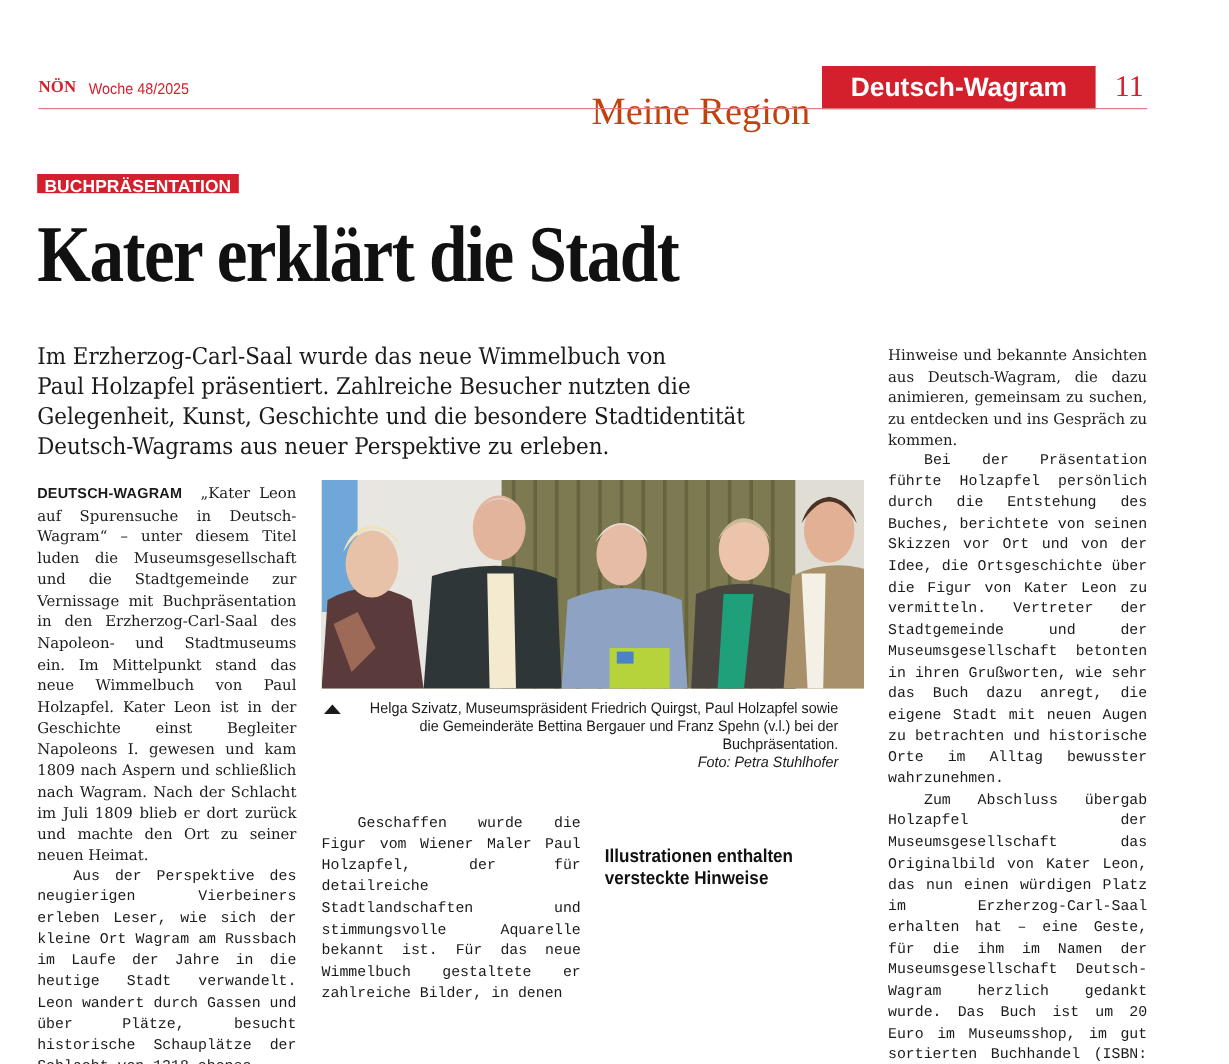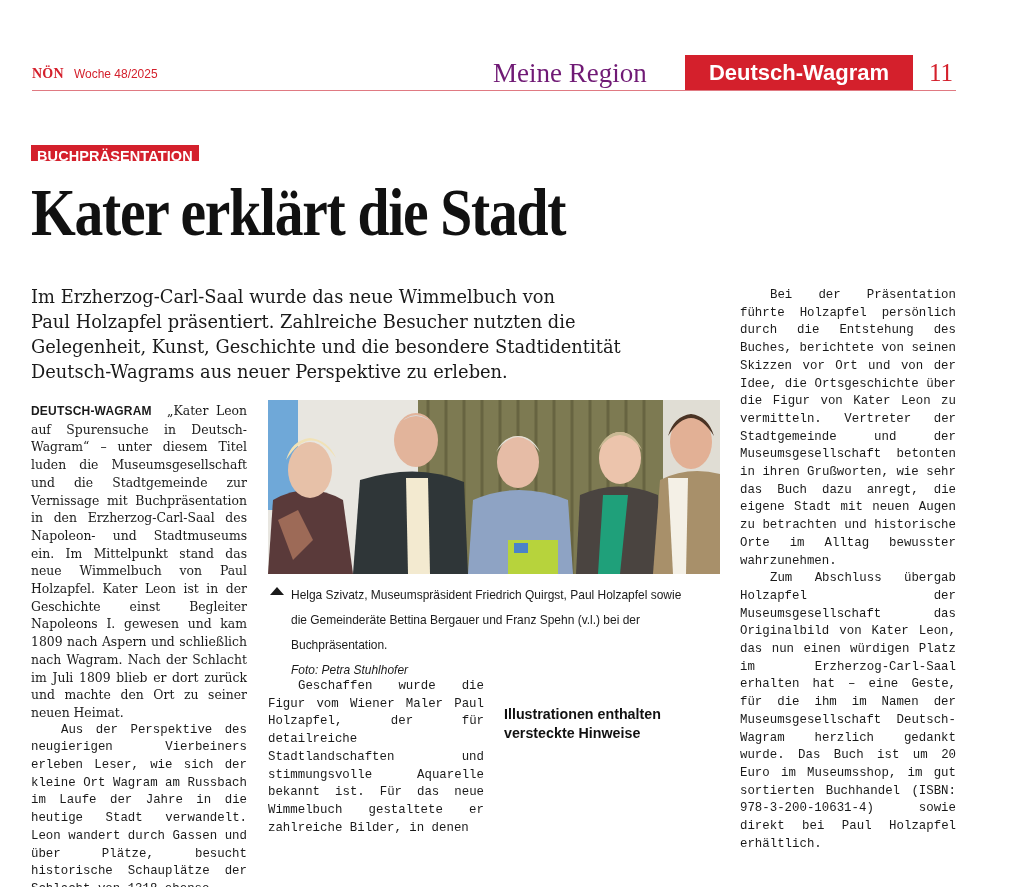--- a/index.html
+++ b/index.html
@@ -3,21 +3,21 @@
 <meta charset="utf-8">
 <style>
   * { box-sizing: border-box; margin: 0; padding: 0; }
   html, body { width: 1024px; height: 887px; background: #ffffff; overflow: hidden; }
   body { position: relative; font-family: "DejaVu Serif", serif; color: #1a1a1a; }
 
   .header { position: absolute; left: 32px; top: 55px; width: 924px; height: 36px; }
   .header .rule { position: absolute; left: 0; right: 0; top: 35px; height: 1px; background: #e07a82; }
   .brand { position: absolute; left: 0; top: 11px; font-family: Liberation Serif, serif; font-weight: bold; font-size: 14px; color: #d4202c; letter-spacing: 0.2px; }
   .week { position: absolute; left: 42px; top: 11px; font-family: "Liberation Sans", sans-serif; font-size: 13px; color: #d4202c; transform: scaleX(0.92); transform-origin: left; }
-  .region { position: absolute; left: 461px; top: 3px; font-family: "Liberation Serif", serif; font-size: 27px; color: #701a75; }
+  .region { position: absolute; left: 461px; top: 19px; font-family: "Liberation Serif", serif; font-size: 32px; color: #c2410c; }
   .ribbon { position: absolute; left: 653px; top: 0; width: 228px; height: 36px; background: #d4202c; color: #ffffff; font-family: "Liberation Sans", sans-serif; font-weight: bold; font-size: 22px; line-height: 36px; text-align: center; }
   .pagenum { position: absolute; left: 897px; top: 4px; font-family: "Liberation Serif", serif; font-size: 25px; color: #d4202c; }
 
   .kicker { position: absolute; left: 31px; top: 145px; height: 16px; padding: 0 6px; background: #d4202c; color: #ffffff; font-family: "Liberation Sans", sans-serif; font-weight: bold; font-size: 14.5px; line-height: 22px; letter-spacing: 0.1px; }
   .headline { position: absolute; left: 31px; top: 174px; font-family: "Liberation Serif", serif; font-weight: bold; font-size: 67px; line-height: 76px; color: #111111; letter-spacing: -1.5px; transform: scaleX(0.86); transform-origin: left; white-space: nowrap; }
 
   .lead { position: absolute; left: 31px; top: 284px; width: 690px; font-family: "DejaVu Serif", serif; font-size: 19.2px; line-height: 25px; color: #1a1a1a; transform: scaleX(0.93); transform-origin: left; }
   .lead span { display: block; white-space: nowrap; }
 
   .col { position: absolute; font-family: "DejaVu Serif", serif; font-size: 12.4px; line-height: 17.7px; color: #1a1a1a; text-align: justify; }
@@ -25,21 +25,21 @@
   .col p.ind { text-indent: 30px; font-family: Liberation Mono, monospace; }
   .col1 { left: 31px; top: 402px; width: 216px; }
   .col2 { left: 268px; top: 678px; width: 216px; }
   .col3 { left: 504px; top: 678px; width: 216px; }
   .col4 { left: 740px; top: 287px; width: 216px; }
   .dateline { font-family: "Liberation Sans", sans-serif; font-weight: bold; font-size: 12px; letter-spacing: 0.2px; }
 
   .subhead { font-family: "Liberation Sans", sans-serif; font-weight: bold; font-size: 15.5px; line-height: 19px; color: #111; margin: 26px 0 8px 0; text-align: left; transform: scaleX(0.92); transform-origin: left; white-space: nowrap; }
 
   .photo { position: absolute; left: 268px; top: 400px; width: 452px; height: 174px; overflow: hidden; background: #c9c2a8; }
-  .caption { position: absolute; left: 268px; top: 583px; width: 452px; font-family: "Liberation Sans", sans-serif; font-size: 12.6px; line-height: 25px; color: #1a1a1a; }
+  .caption { position: absolute; left: 268px; top: 583px; width: 452px; font-family: "Liberation Sans", sans-serif; font-size: 12.6px; line-height: 15px; color: #1a1a1a; text-align: right; }
   .caption .tri { position: absolute; left: 2px; top: 4px; width: 0; height: 0; border-left: 7px solid transparent; border-right: 7px solid transparent; border-bottom: 8px solid #1a1a1a; }
   .caption .txt { margin-left: 23px; transform: scaleX(0.95); transform-origin: left; }
   .caption .credit { display: block; font-style: italic; }
 </style>
 </head>
 <body>
 
 <div class="header">
   <span class="brand">NÖN</span>
   <span class="week">Woche 48/2025</span>
@@ -127,15 +127,16 @@
 </div>
 
 <div class="col col3">
   <div class="subhead">
     <div>Illustrationen enthalten</div>
     <div>versteckte Hinweise</div>
   </div>
 </div>
 
 <div class="col col4">
+  <p>Hinweise und bekannte Ansichten aus Deutsch-Wagram, die dazu animieren, gemeinsam zu suchen, zu entdecken und ins Gespräch zu kommen.</p>
   <p class="ind">Bei der Präsentation führte Holzapfel persönlich durch die Entstehung des Buches, berichtete von seinen Skizzen vor Ort und von der Idee, die Ortsgeschichte über die Figur von Kater Leon zu vermitteln. Vertreter der Stadtgemeinde und der Museumsgesellschaft betonten in ihren Grußworten, wie sehr das Buch dazu anregt, die eigene Stadt mit neuen Augen zu betrachten und historische Orte im Alltag bewusster wahrzunehmen.</p>
   <p class="ind">Zum Abschluss übergab Holzapfel der Museumsgesellschaft das Originalbild von Kater Leon, das nun einen würdigen Platz im Erzherzog-Carl-Saal erhalten hat – eine Geste, für die ihm im Namen der Museumsgesellschaft Deutsch-Wagram herzlich gedankt wurde. Das Buch ist um 20 Euro im Museumsshop, im gut sortierten Buchhandel (ISBN: 978-3-200-10631-4) sowie direkt bei Paul Holzapfel erhältlich.</p>
 </div>
 
 </body></html>

